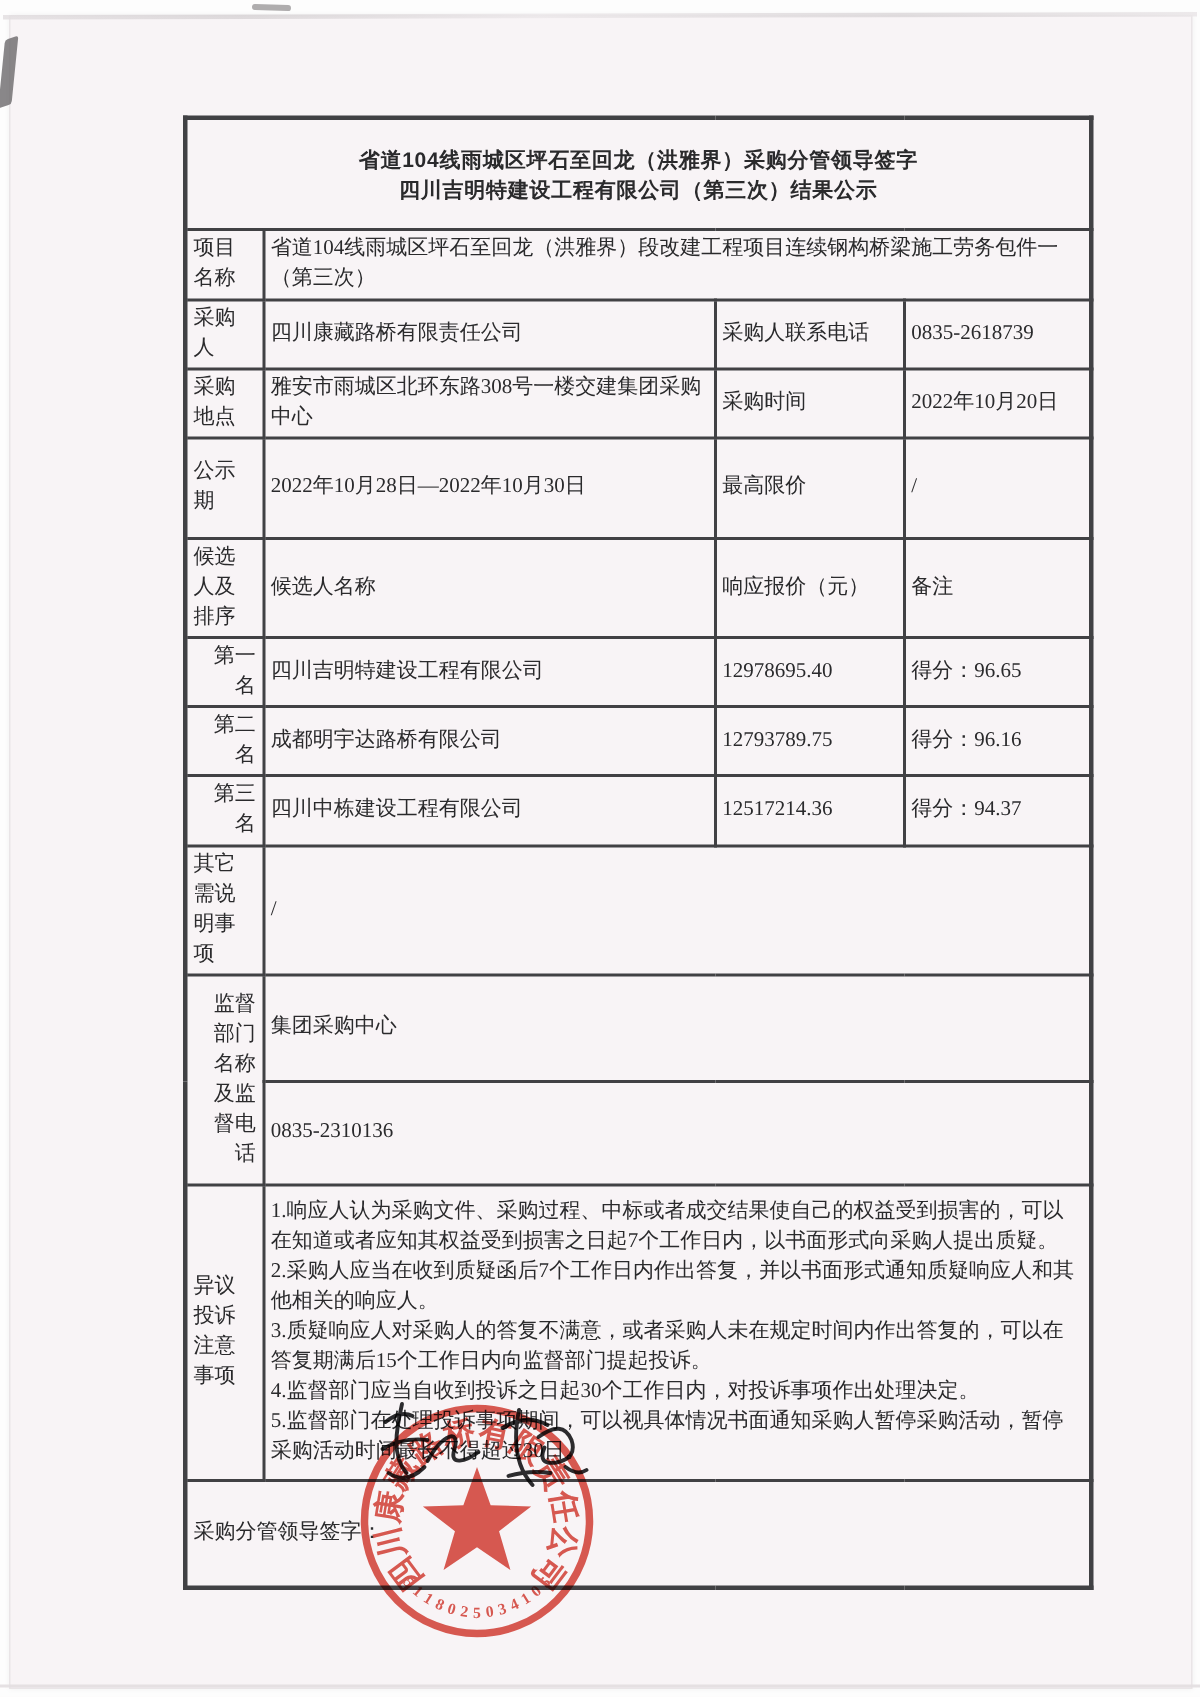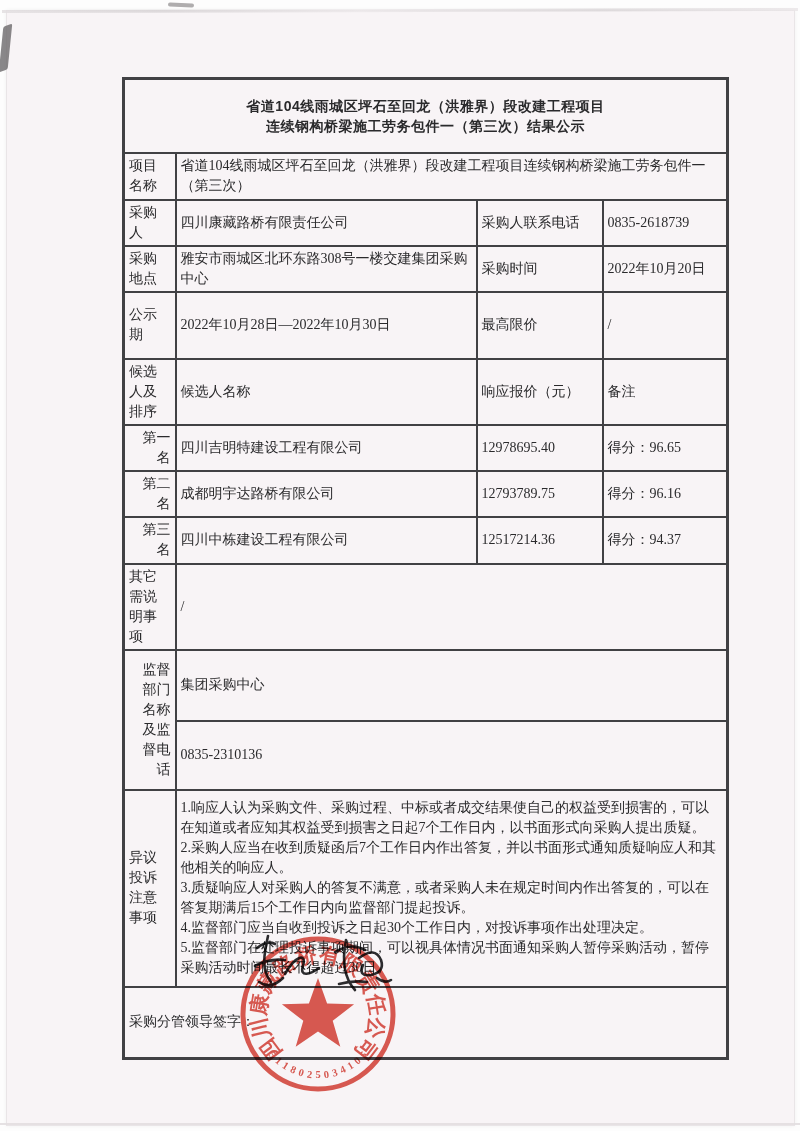--- a/index.html
+++ b/index.html
@@ -85,22 +85,22 @@
   <colgroup>
     <col style="width:52px">
       <col style="width:301px">
       <col style="width:126px">
       <col style="width:125px">
   </colgroup>
 
   <tbody>
       <tr class="r-title">
     <td colspan="4" class="title-cell">
-      <div>省道104线雨城区坪石至回龙（洪雅界）段改建工程项目</div>
-      <div>连续钢构桥梁施工劳务包件一（第三次）结果公示</div>
+      <div>省道104线雨城区坪石至回龙（洪雅界）采购分管领导签字</div>
+      <div>四川吉明特建设工程有限公司（第三次）结果公示</div>
     </td>
   </tr>
 
   <tr class="r1">
     <td class="lab">项目名称</td>
     <td colspan="3" class="vl">省道104线雨城区坪石至回龙（洪雅界）段改建工程项目连续钢构桥梁施工劳务包件一（第三次）</td>
   </tr>
 
   <tr class="r2">
     <td class="lab">采购人</td>

